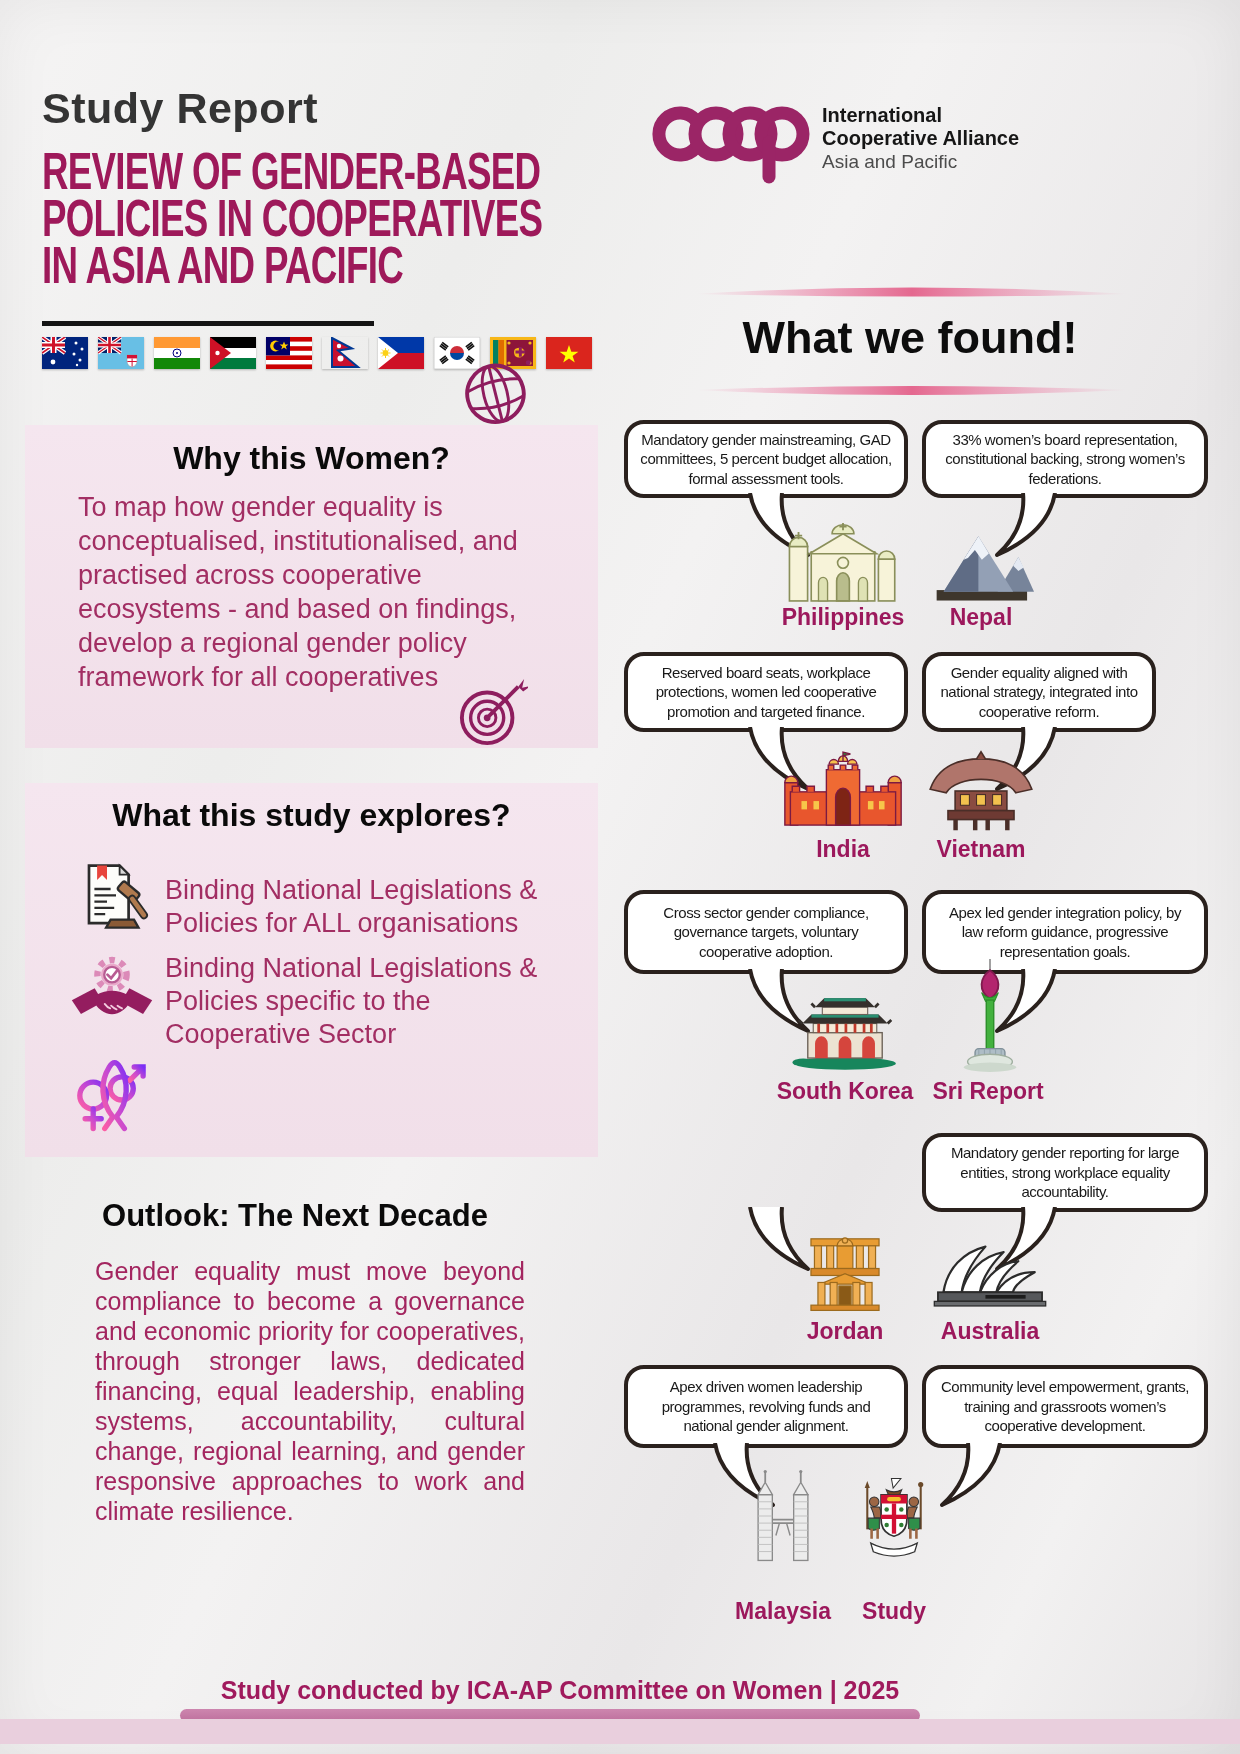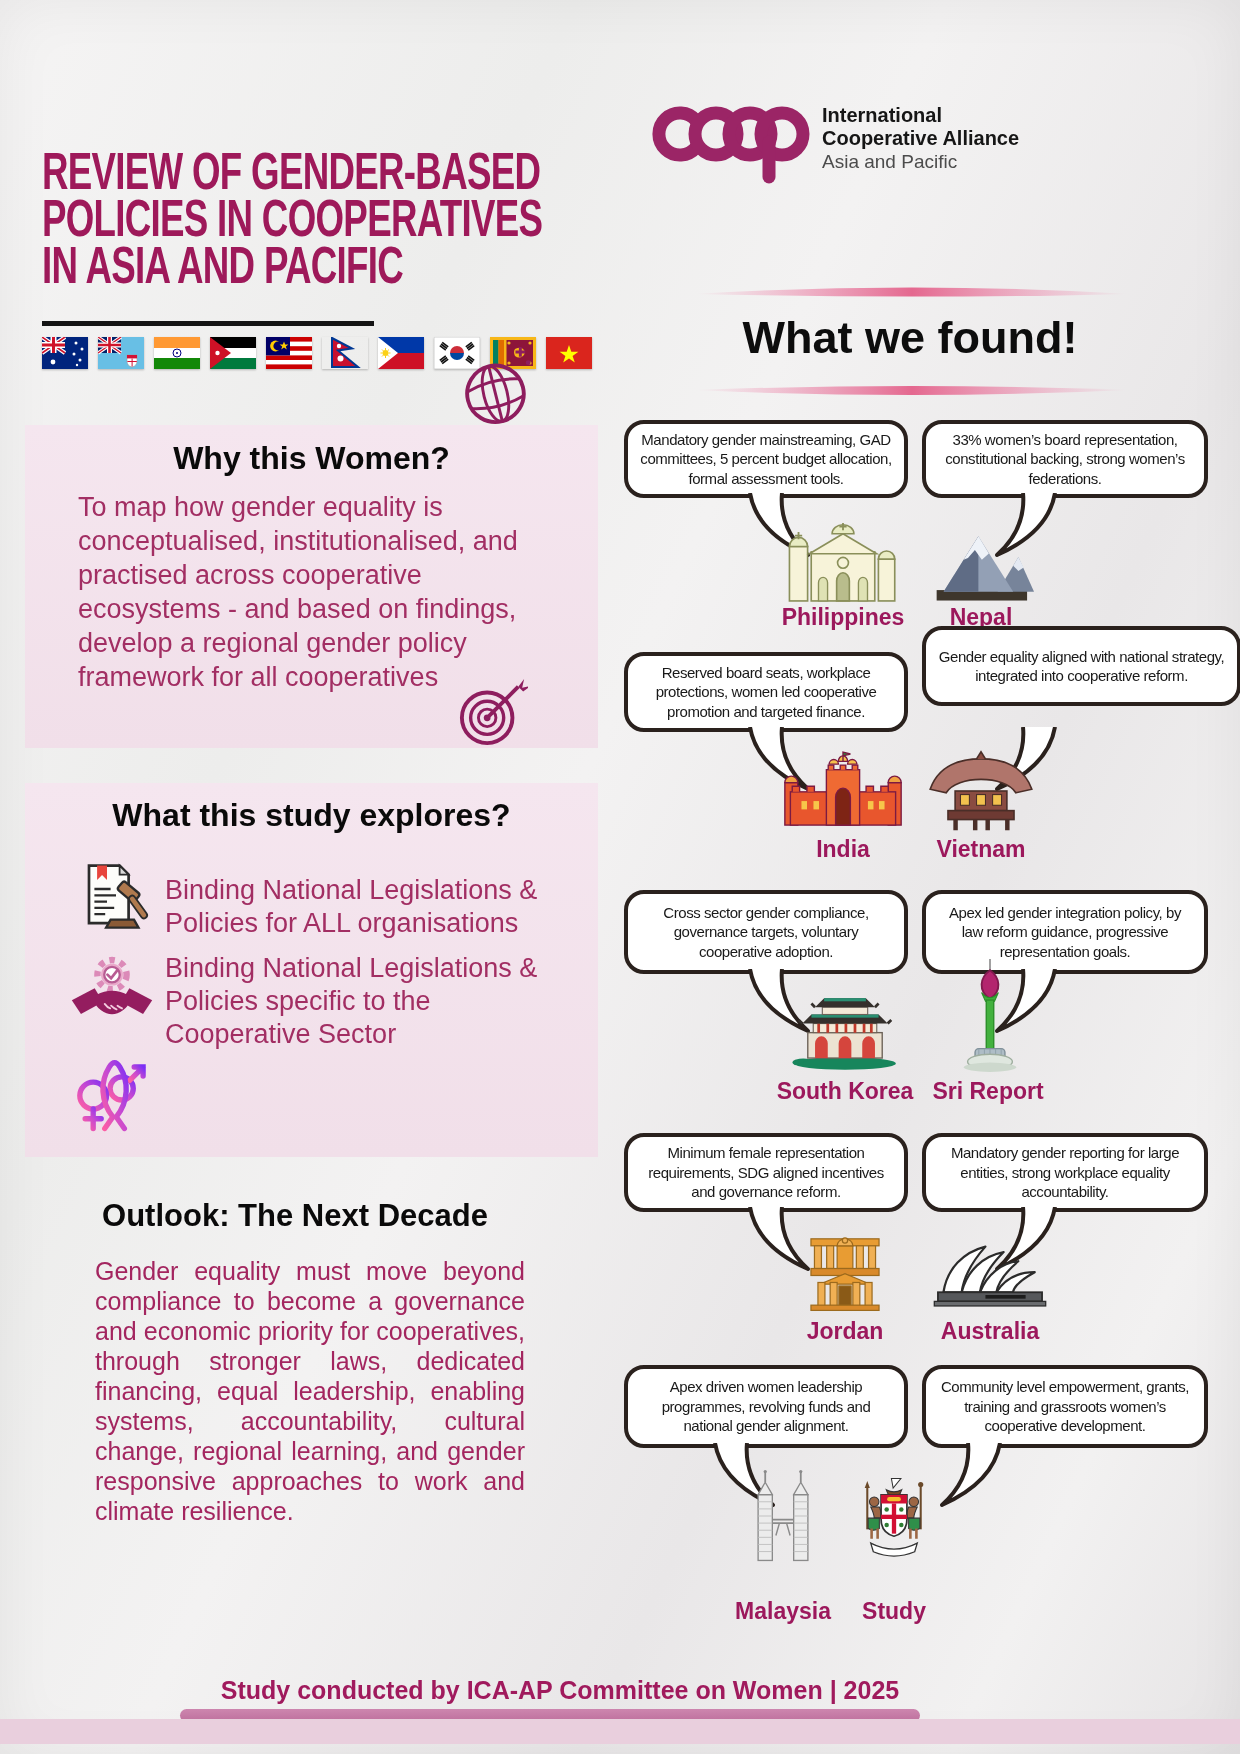--- a/index.html
+++ b/index.html
@@ -40,20 +40,21 @@
   
   .footer-text{left:80px;top:1676px;width:960px;text-align:center;font-size:25px;font-weight:800;color:#a01a5d;}
   .bar-dark{left:180px;top:1709px;width:740px;height:13px;border-radius:8px;background:linear-gradient(180deg,#cd86af,#bd6f9c);}
   .bar-light{left:0;top:1719px;width:1240px;height:25px;background:#e9cfdd;}
 </style>
 </head>
 <body>
 
 <div id="page">
 
+  <div class="abs kicker">Study Report</div>
   <div class="abs main-title">
     <div>REVIEW OF GENDER-BASED</div>
     <div>POLICIES IN COOPERATIVES</div>
     <div>IN ASIA AND PACIFIC</div>
   </div>
   <div class="abs title-rule"></div>
 
   <svg class="abs" style="left:652px;top:100px" width="160" height="84" viewBox="0 0 152 84">
     <path d="M40,47.5 A21,21 0 1 1 40,20.5" stroke="#9b2566" stroke-width="13" fill="none" stroke-linecap="round"></path>
     <circle cx="60" cy="34" r="21" stroke="#9b2566" stroke-width="13" fill="none"></circle>
@@ -300,21 +301,21 @@
     </svg>
   </div>
   <div class="country" style="left:896px;top:604px">Nepal</div>
 
   <div class="bubble" style="left:624px;top:652px;width:284px;height:80px">
       <span>Reserved board seats, workplace protections, women led cooperative promotion and targeted finance.</span>
     </div>
   <svg class="tail" style="left:740px;top:727px" width="80" height="66" viewBox="0 0 80 66">
       <path d="M10,0 C14,24 32,46 68,62 C48,44 40,22 42,0" fill="#fff" stroke="#2a211d" stroke-width="4" stroke-linejoin="round"></path>
     </svg>
-  <div class="bubble" style="left:922px;top:626px;width:319px;height:80px">
+  <div class="bubble" style="left:922px;top:652px;width:234px;height:80px">
       <span>Gender equality aligned with national strategy, integrated into cooperative reform.</span>
     </div>
   <svg class="tail" style="left:985px;top:727px;transform:scaleX(-1)" width="80" height="66" viewBox="0 0 80 66">
       <path d="M10,0 C14,24 32,46 68,62 C48,44 40,22 42,0" fill="#fff" stroke="#2a211d" stroke-width="4" stroke-linejoin="round"></path>
     </svg>
 
   <div class="icon-box" style="left:778px;top:742px;width:130px;height:92px">
     <svg width="120" height="88" viewBox="0 0 130 92">
       <g stroke="#7c1a42" stroke-width="1.5">
         <rect x="2" y="38" width="14" height="46" fill="#e8582d"></rect>
@@ -404,23 +405,20 @@
       <path d="M21,38 q9,11 18,0 l-4,9 q-5,4 -10,0 Z" fill="#3fae3b" stroke="#2c8f2a" stroke-width="1.2"></path>
       <rect x="26" y="46" width="8" height="54" fill="#43b13e" stroke="#2c8f2a" stroke-width="1.5"></rect>
       <rect x="14" y="98" width="32" height="13" rx="4" fill="#aebdc6" stroke="#7f8f98" stroke-width="1.5"></rect>
       <path d="M18,98 v13 M24,98 v13 M30,98 v13 M36,98 v13 M42,98 v13" stroke="#8fa0aa" stroke-width="1"></path>
       <ellipse cx="30" cy="112" rx="24" ry="8" fill="#dfe7df" stroke="#9fae9f" stroke-width="1.5"></ellipse>
       <ellipse cx="30" cy="118" rx="28" ry="5" fill="#cdd8cd"></ellipse>
     </svg>
   </div>
   <div class="country" style="left:903px;top:1078px">Sri Report</div>
 
-  <div class="bubble" style="left:624px;top:1133px;width:284px;height:79px">
-      <span>Minimum female representation requirements, SDG aligned incentives and governance reform.</span>
-    </div>
   <svg class="tail" style="left:740px;top:1207px" width="80" height="66" viewBox="0 0 80 66">
       <path d="M10,0 C14,24 32,46 68,62 C48,44 40,22 42,0" fill="#fff" stroke="#2a211d" stroke-width="4" stroke-linejoin="round"></path>
     </svg>
   <div class="bubble" style="left:922px;top:1133px;width:286px;height:79px">
       <span>Mandatory gender reporting for large entities, strong workplace equality accountability.</span>
     </div>
   <svg class="tail" style="left:985px;top:1207px;transform:scaleX(-1)" width="80" height="66" viewBox="0 0 80 66">
       <path d="M10,0 C14,24 32,46 68,62 C48,44 40,22 42,0" fill="#fff" stroke="#2a211d" stroke-width="4" stroke-linejoin="round"></path>
     </svg>
 

